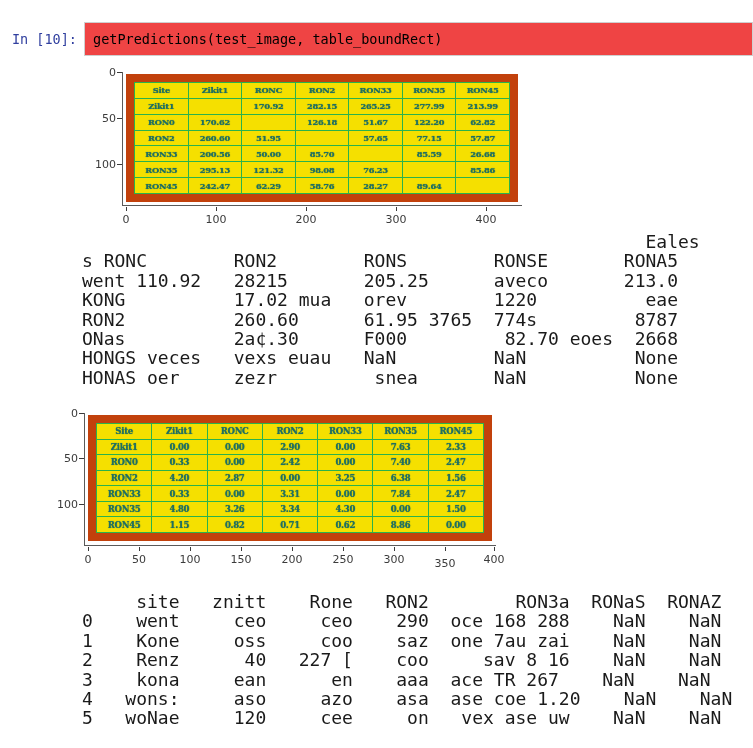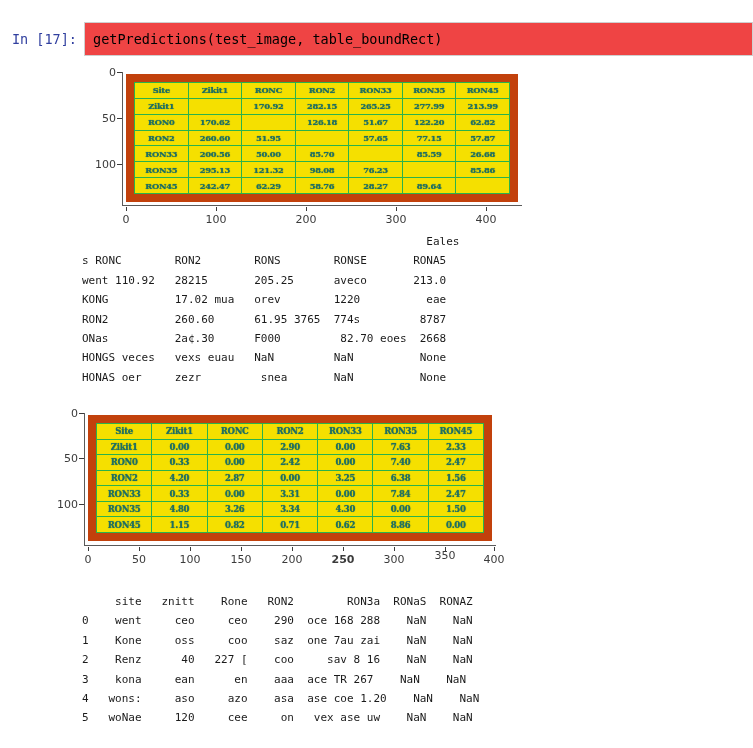--- a/index.html
+++ b/index.html
@@ -97,35 +97,35 @@
     overflow: hidden;
     white-space: nowrap;
   }
   .fig1 .timg-tbl td { font-size: 8.2px; }
   .fig2 .timg-tbl td { font-size: 8.4px; }
 
   
   .stdout {
     position: absolute;
     font-family: "DejaVu Sans Mono", monospace;
-    font-size: 11px;
+    font-size: 18px;
     line-height: 19.4px;
     color: #1a1a1a;
     white-space: pre;
   }
   .out1 { left: 82px; top: 232px; }
   .out2 { left: 82px; top: 592px; }
 </style>
 </head>
 <body>
 
 <div class="notebook">
 
   <div class="input-row">
-    <div class="prompt-label">In [17]:</div>
+    <div class="prompt-label">In [10]:</div>
     <div class="code-box">
       <span class="code-text">getPredictions(test_image, table_boundRect)</span>
     </div>
   </div>
 
   <div class="figure fig1">
 
     <div class="ylabels">
       <div class="ytick" style="top:8px">0</div>
       <div class="ytick" style="top:54px">50</div>
@@ -313,22 +313,22 @@
       <div class="xtickmark" style="left:242px; top:0;"></div>
       <div class="xtickmark" style="left:293px; top:0;"></div>
       <div class="xtickmark" style="left:344px; top:0;"></div>
       <div class="xtickmark" style="left:395px; top:0;"></div>
       <div class="xtickmark" style="left:444px; top:0;"></div>
       <div class="xtick" style="left:38px;  top:6px;">0</div>
       <div class="xtick" style="left:89px;  top:6px;">50</div>
       <div class="xtick" style="left:140px; top:6px;">100</div>
       <div class="xtick" style="left:191px; top:6px;">150</div>
       <div class="xtick" style="left:242px; top:6px;">200</div>
-      <div class="xtick" style="left:293px; top:6px;font-weight:bold;">250</div>
+      <div class="xtick" style="left:293px; top:6px;">250</div>
       <div class="xtick" style="left:344px; top:6px;">300</div>
-      <div class="xtick" style="left:395px; top:2px;">350</div>
+      <div class="xtick" style="left:395px; top:10px;">350</div>
       <div class="xtick" style="left:444px; top:6px;">400</div>
     </div>
   </div>
 
   <div class="stdout out2"><div>     site   znitt    Rone   RON2        RON3a  RONaS  RONAZ</div><div>0    went     ceo     ceo    290  oce 168 288    NaN    NaN</div><div>1    Kone     oss     coo    saz  one 7au zai    NaN    NaN</div><div>2    Renz      40   227 [    coo     sav 8 16    NaN    NaN</div><div>3    kona     ean      en    aaa  ace TR 267    NaN    NaN</div><div>4   wons:     aso     azo    asa  ase coe 1.20    NaN    NaN</div><div>5   woNae     120     cee     on   vex ase uw    NaN    NaN</div></div>
 
 </div>
 
 </body></html>

